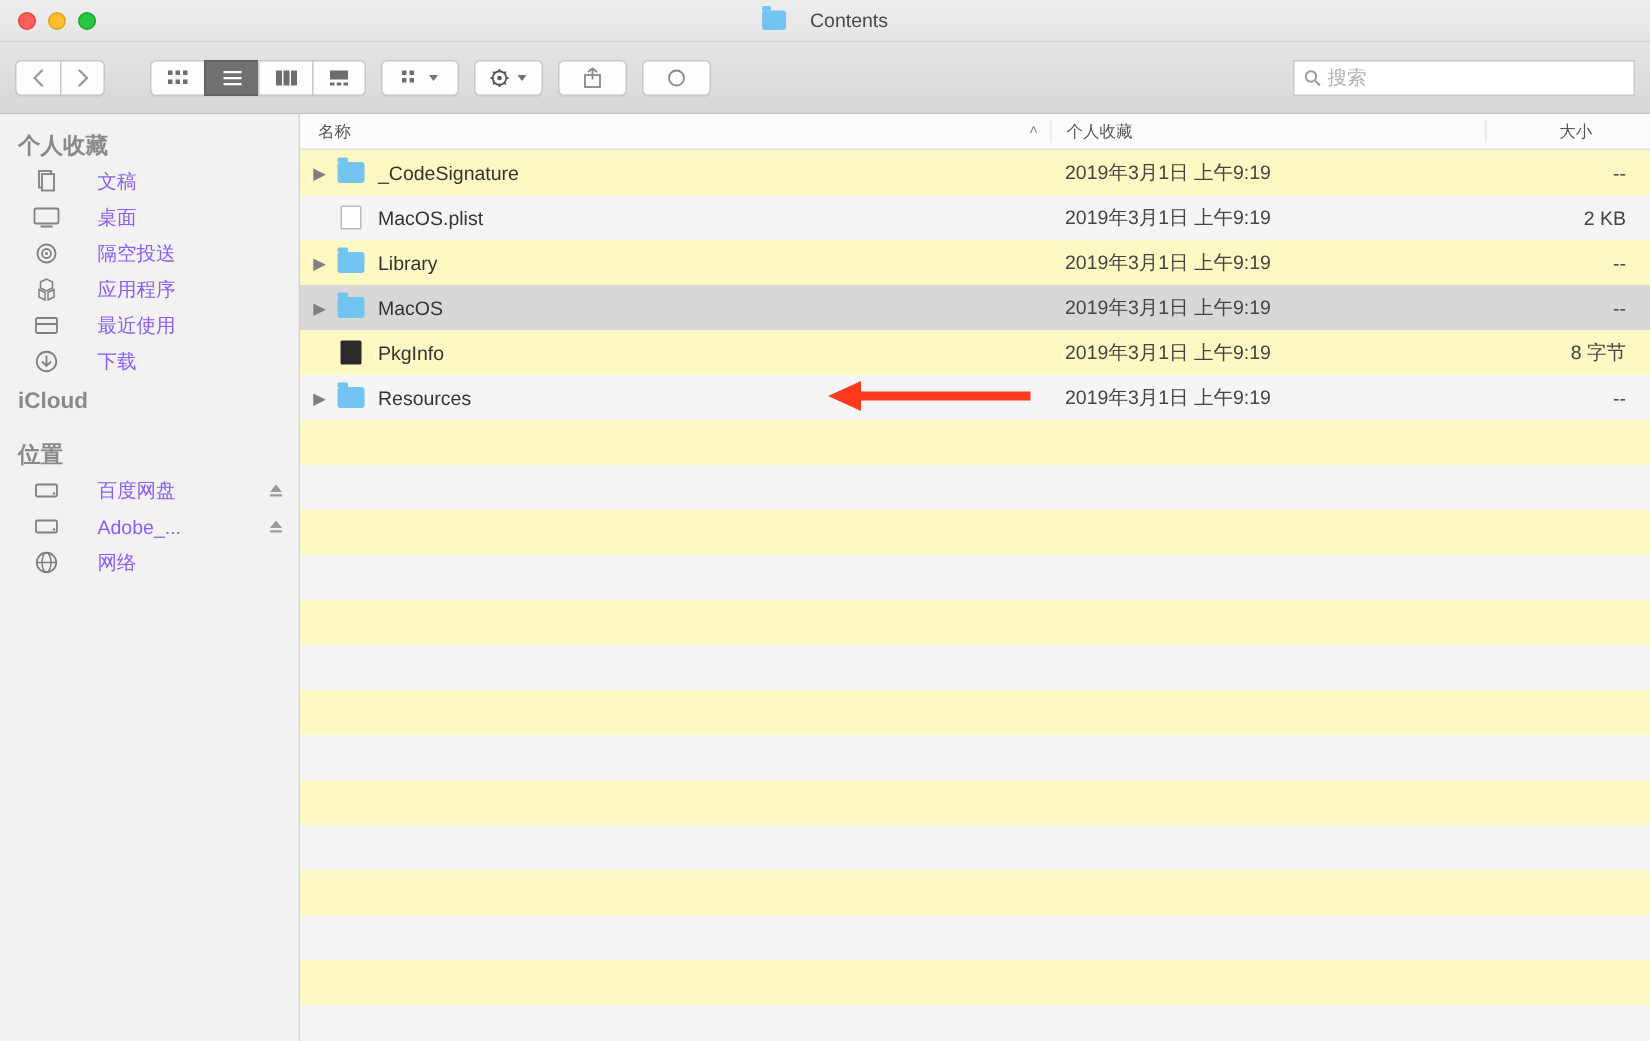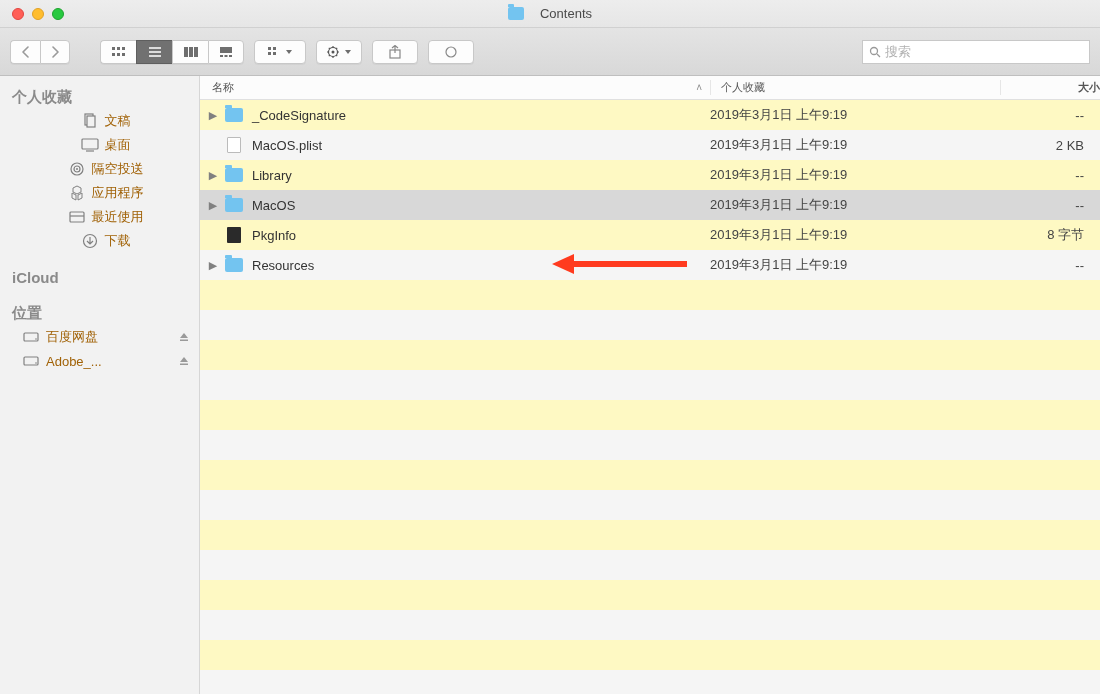--- a/index.html
+++ b/index.html
@@ -34,31 +34,31 @@
 .search input::placeholder { color: #b0b0b0; }
 
 svg { display: block; }
 
 
 .main { display: flex; height: calc(694px - 28px - 48px); }
 
 
 .sidebar { width: 200px; background: #f2f2f2; border-right: 1px solid #d6d6d6; padding-top: 6px; overflow: hidden; }
 .sb-header { font-size: 15px; color: #8a8a8a; padding: 6px 12px 2px; font-weight: 700; }
-.sb-item { display: flex; align-items: center; gap: 6px; padding: 3px 10px 3px 22px; color: #a16207; font-size: 13px; cursor: default; justify-content: center; }
+.sb-item { display: flex; align-items: center; gap: 25px; padding: 3px 10px 3px 22px; color: #8b5cf6; font-size: 13px; cursor: default; }
 .sb-item .sb-icon { width: 18px; height: 18px; display: flex; align-items: center; justify-content: center; color: #808080; }
 .sb-eject { margin-left: auto; color: #9a9a9a; }
 
 
 .filelist { flex: 1; display: flex; flex-direction: column; background: #fef9c3; }
 .col-header { height: 24px; display: flex; align-items: center; border-bottom: 1px solid #e0e0e0; background: #fcfcfc; font-size: 11px; color: #555; }
 .col-name { flex: 1; padding-left: 12px; display: flex; align-items: center; }
 .col-name-sort { margin-left: auto; margin-right: 8px; color: #888; font-size: 10px; }
 .col-date { width: 290px; padding-left: 10px; border-left: 1px solid #e6e6e6; }
-.col-size { width: 100px; padding-left: 10px; border-left: 1px solid #e6e6e6; text-align: right; font-weight: bold; }
+.col-size { width: 110px; padding-left: 10px; border-left: 1px solid #e6e6e6; text-align: center; }
 
 .rows { flex: 1; overflow: hidden; position: relative; }
 .row { height: 30px; display: flex; align-items: center; font-size: 13px; color: #333; }
 .row:nth-child(even) { background: #f5f5f5; }
 .row .disclosure { width: 14px; text-align: center; color: #808080; font-size: 11px; margin-left: 6px; }
 .row .ficon { width: 20px; height: 16px; margin: 0 8px 0 4px; display: flex; align-items: center; justify-content: center; }
 .row .fname { flex: 1; }
 .row .fdate { width: 290px; padding-left: 10px; color: #444; }
 .row .fsize { width: 110px; padding-right: 16px; text-align: right; color: #444; }
 .row.selected { background: #d8d8d8 !important; }
@@ -258,21 +258,21 @@
     <div class="sb-item">
       <span class="sb-icon">
           <svg width="16" height="16" viewBox="0 0 16 16">
             <circle cx="8" cy="8" r="6.5" fill="none" stroke="#808080" stroke-width="1.2"></circle>
             <path d="M8 4 L8 10 M5 8 L8 11 L11 8" fill="none" stroke="#808080" stroke-width="1.2"></path>
           </svg>
         </span>
       <span>下载</span>
     </div>
 
-    <div class="sb-header" style="margin-top:10px">iCloud</div>
+    <div class="sb-header" style="">iCloud</div>
 
     <div class="sb-header" style="margin-top:10px">位置</div>
     <div class="sb-item">
       <span class="sb-icon">
           <svg width="16" height="14" viewBox="0 0 16 14">
             <rect x="1" y="3" width="14" height="8" rx="1" fill="none" stroke="#808080" stroke-width="1.2"></rect>
             <circle cx="13" cy="9" r="0.8" fill="#808080"></circle>
           </svg>
         </span>
       <span>百度网盘</span>
@@ -290,20 +290,30 @@
             <circle cx="13" cy="9" r="0.8" fill="#808080"></circle>
           </svg>
         </span>
       <span>Adobe_...</span>
       <span class="sb-eject">
           <svg width="10" height="10" viewBox="0 0 10 10">
             <path d="M5 1 L9 6 L1 6 Z" fill="#9a9a9a"></path>
             <rect x="1" y="7.5" width="8" height="1.5" fill="#9a9a9a"></rect>
           </svg>
         </span>
+    </div>
+    <div class="sb-item">
+      <span class="sb-icon">
+          <svg width="16" height="16" viewBox="0 0 16 16">
+            <circle cx="8" cy="8" r="6.5" fill="none" stroke="#808080" stroke-width="1.2"></circle>
+            <ellipse cx="8" cy="8" rx="3" ry="6.5" fill="none" stroke="#808080" stroke-width="1"></ellipse>
+            <line x1="1.5" y1="8" x2="14.5" y2="8" stroke="#808080" stroke-width="1"></line>
+          </svg>
+        </span>
+      <span>网络</span>
     </div>
   </div>
 
   <div class="filelist">
     <div class="col-header">
       <div class="col-name">
         <span>名称</span>
         <span class="col-name-sort">˄</span>
       </div>
       <div class="col-date"><span>个人收藏</span></div>

